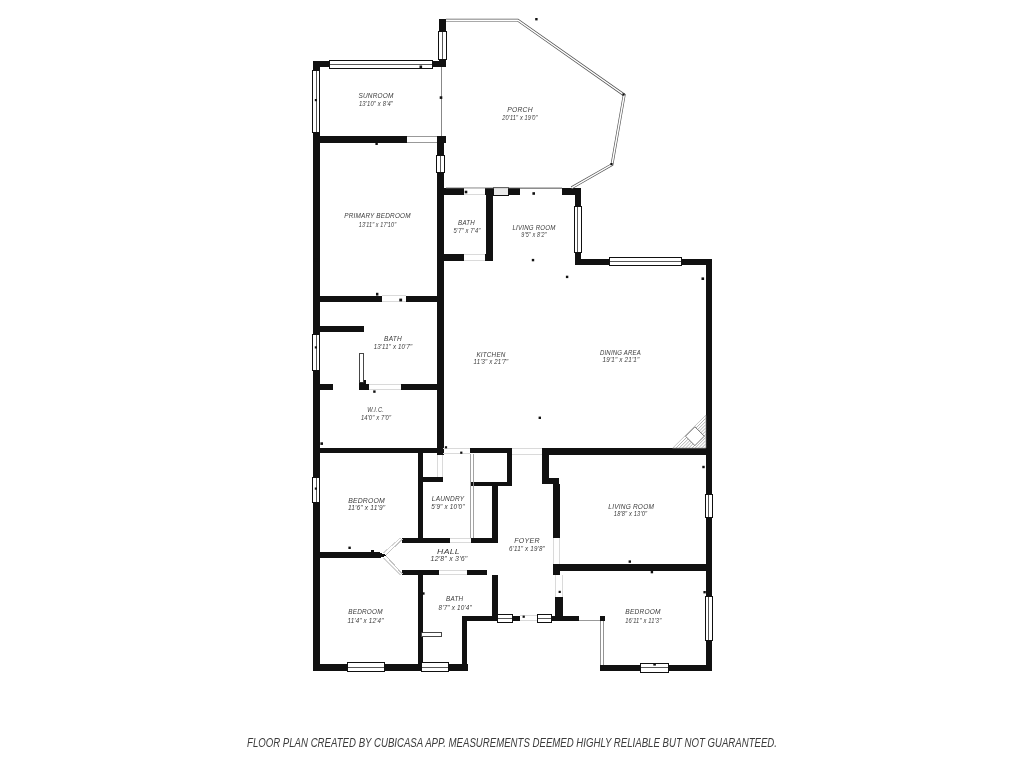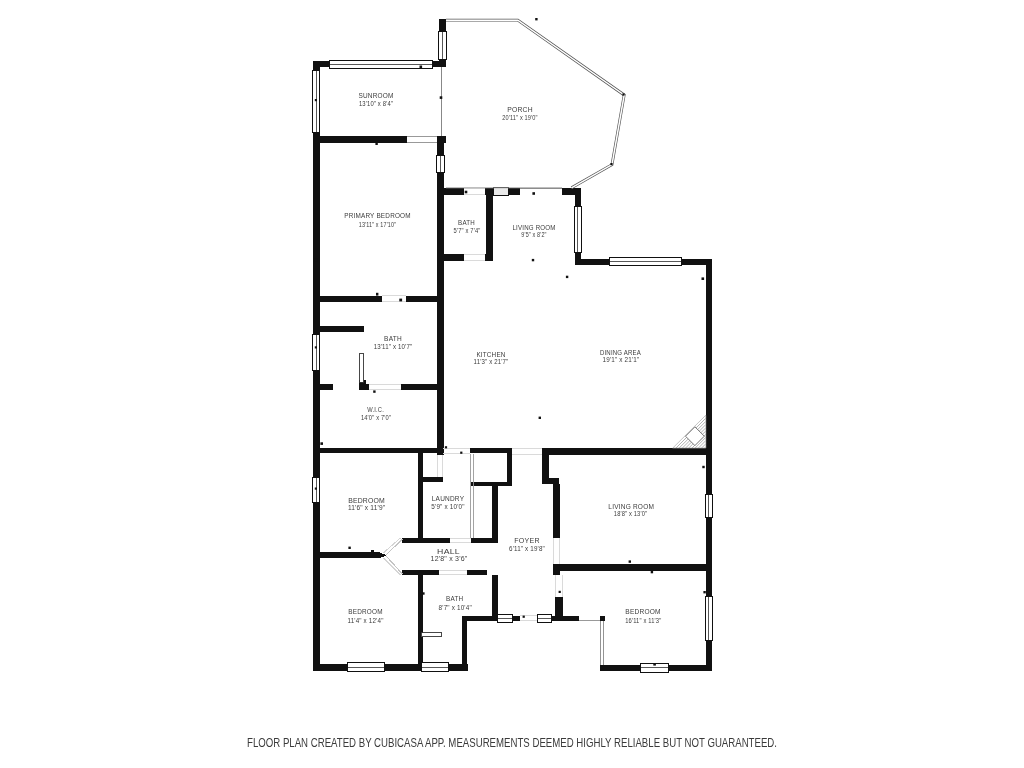--- a/index.html
+++ b/index.html
@@ -1,17 +1,17 @@
 <!DOCTYPE html>
 <html><head>
 <meta charset="utf-8">
 <style>
   html,body{margin:0;padding:0;background:#ffffff;}
   .page{position:relative;width:960px;height:768px;background:#ffffff;overflow:hidden;
-        font-family:"Liberation Sans", sans-serif;}
+        font-family:"Liberation Sans", sans-serif;font-style:italic;}
   svg{position:absolute;left:0;top:0;}
   text{fill:#3b3b3b;font-family:"Liberation Sans", sans-serif;}
   .rm{font-size:8px;letter-spacing:0.25px;}
   .dim{font-size:7.6px;letter-spacing:0.2px;}
 </style>
 </head>
 <body>
 <div class="page">
 <svg width="1024" height="768" viewBox="0 0 1024 768">
 <g shape-rendering="crispEdges">

